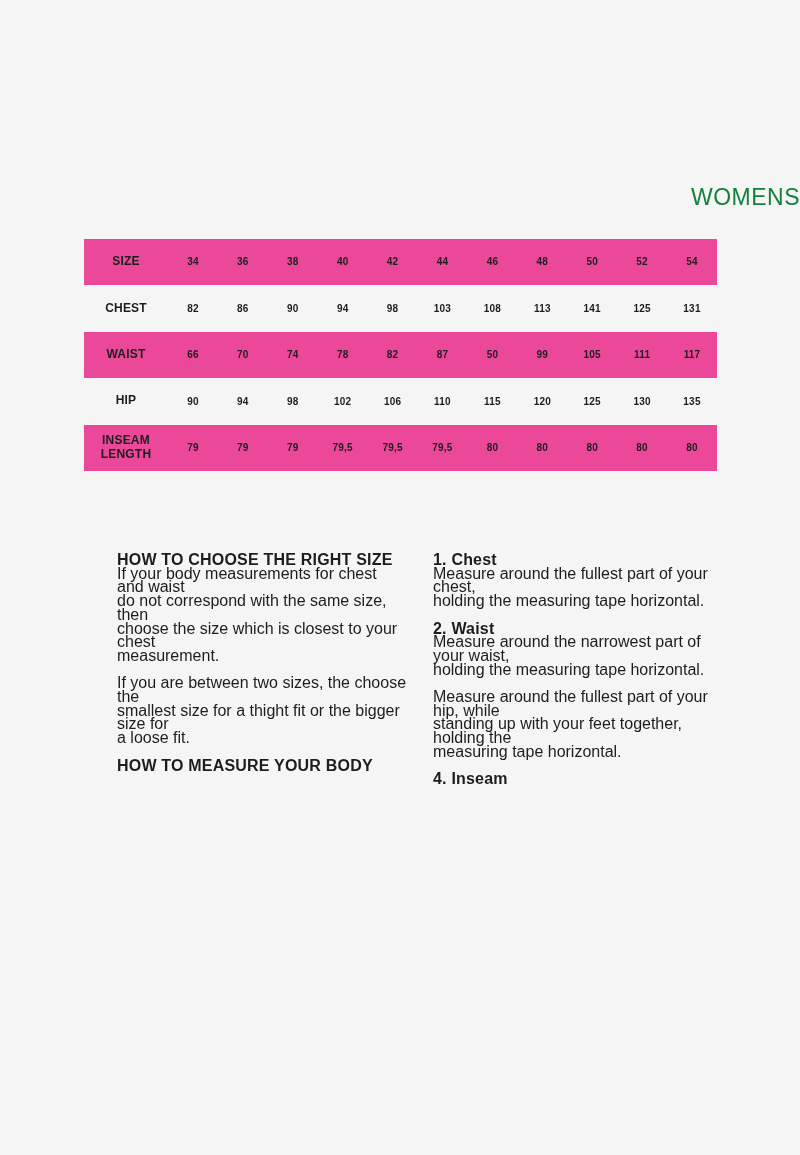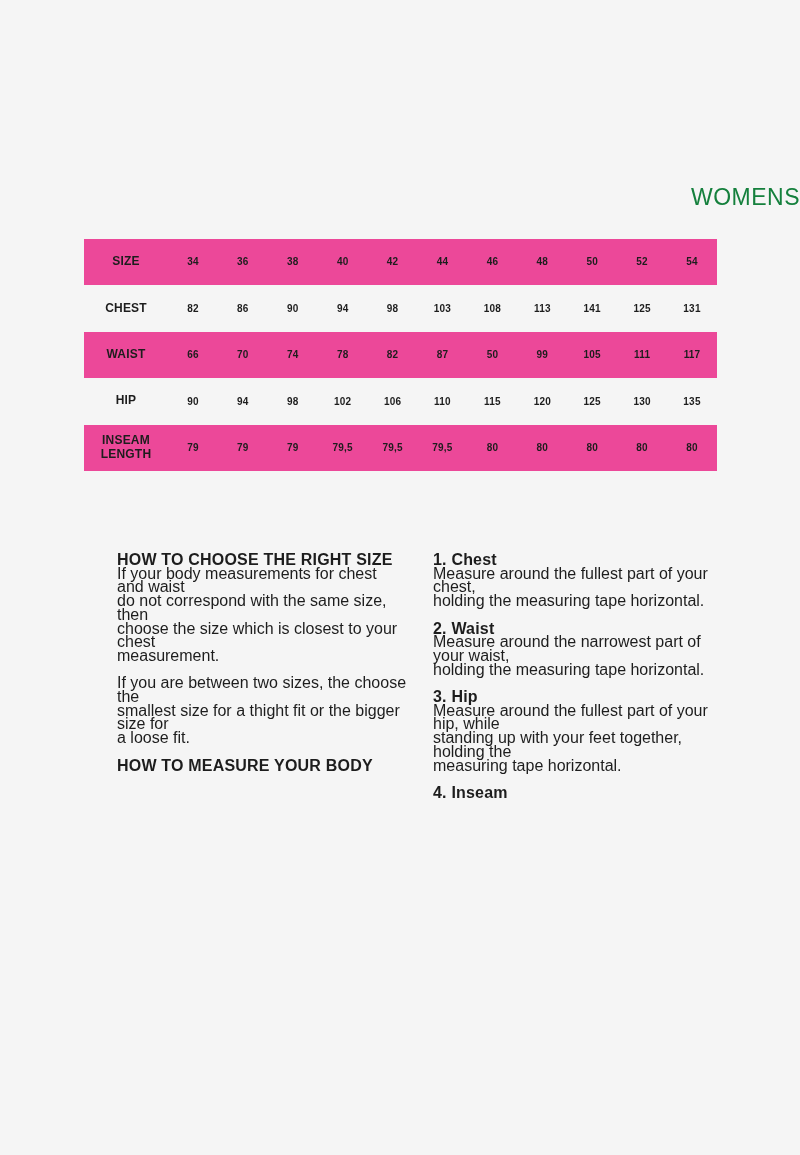--- a/index.html
+++ b/index.html
@@ -175,21 +175,20 @@
       <div class="section-heading">1. Chest</div>
       <div class="section-body">Measure around the fullest part of your chest,
 holding the measuring tape horizontal.</div>
     </div>
     <div class="section">
       <div class="section-heading">2. Waist</div>
       <div class="section-body">Measure around the narrowest part of your waist,
 holding the measuring tape horizontal.</div>
     </div>
     <div class="section">
-      <div class="section-heading">3. Hip</div>
       <div class="section-body">Measure around the fullest part of your hip, while
 standing up with your feet together, holding the
 measuring tape horizontal.</div>
     </div>
     <div class="section">
       <div class="section-heading">4. Inseam</div>
     </div>
   </div>
 
 </div>

